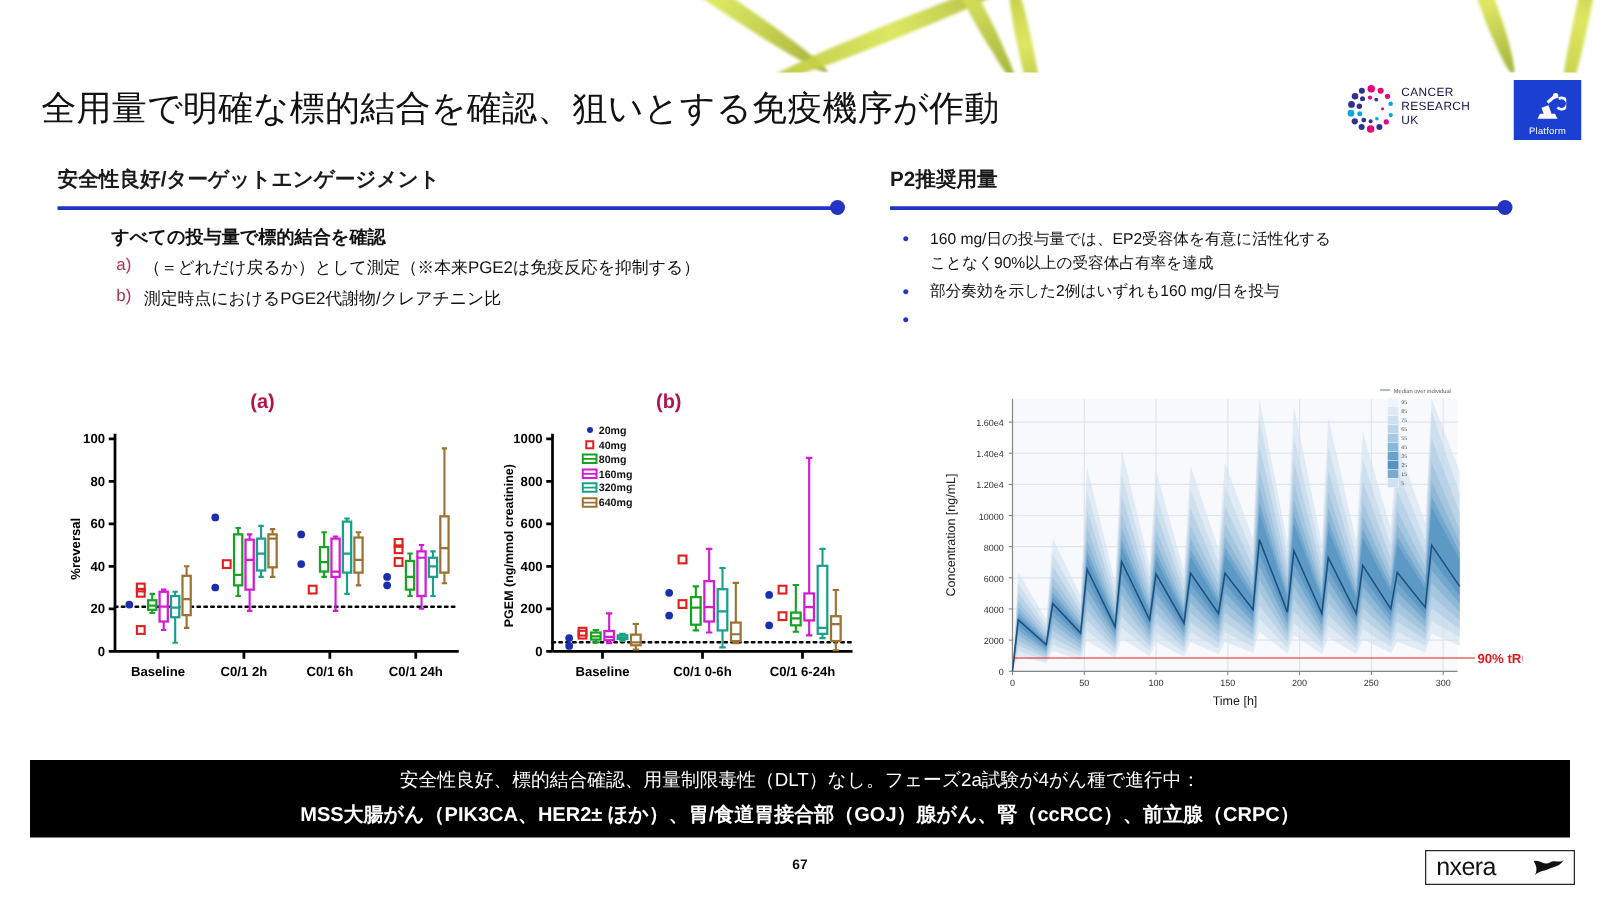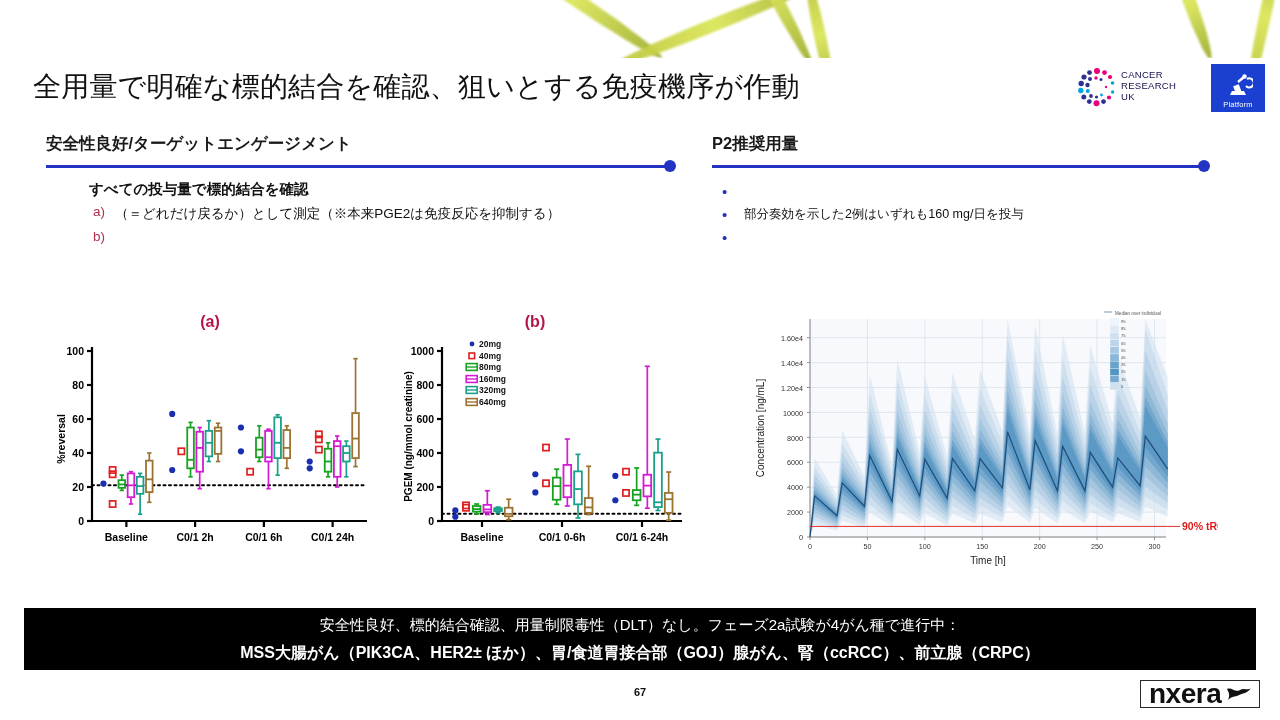--- a/index.html
+++ b/index.html
@@ -122,21 +122,21 @@
     position: absolute; left: 0; top: 686px; width: 1280px;
     text-align: center; font-size: 11px; font-weight: 700; color: #111;
   }
 
   #nxera-logo {
     position: absolute; left: 1140px; top: 680px; width: 120px; height: 28px;
     border: 1.5px solid #2a2a2a; display: flex; align-items: center;
     background: #fff;
   }
   #nxera-word {
-    font-size: 28px; font-weight: 700; color: #111; letter-spacing: -.5px;
+    font-size: 20px; font-weight: 400; color: #111; letter-spacing: -.5px;
     padding-left: 8px; font-family: "Liberation Sans", sans-serif;
   }
   #nxera-mark { margin-left: auto; padding-right: 7px; display: flex; align-items: center; }
 </style>
 </head>
 <body>
 
 <div id="top-banner">
   <div class="strand" style="left:470px; top:-8px; width:210px; height:14px; transform:rotate(34deg);"></div>
   <div class="strand" style="left:600px; top:18px; width:230px; height:13px; transform:rotate(-22deg);"></div>
@@ -220,26 +220,33 @@
 
   <div class="ol-item">
     <div class="ol-marker">a)</div>
     <div class="ol-text">
       <div>（＝どれだけ戻るか）として測定（※本来PGE2は免疫反応を抑制する）</div>
     </div>
   </div>
 
   <div class="ol-item">
     <div class="ol-marker">b)</div>
+    <div class="ol-text">
+      <div>測定時点におけるPGE2代謝物/クレアチニン比</div>
+    </div>
   </div>
 </div>
 
 <div id="right-body">
   <div class="ul-item">
     <div class="ul-dot">•</div>
+    <div class="ul-text">
+      <div>160 mg/日の投与量では、EP2受容体を有意に活性化する</div>
+      <div>ことなく90%以上の受容体占有率を達成</div>
+    </div>
   </div>
   <div class="ul-item">
     <div class="ul-dot">•</div>
     <div class="ul-text">部分奏効を示した2例はいずれも160 mg/日を投与</div>
   </div>
   <div class="ul-item">
     <div class="ul-dot">•</div>
   </div>
 </div>
 

